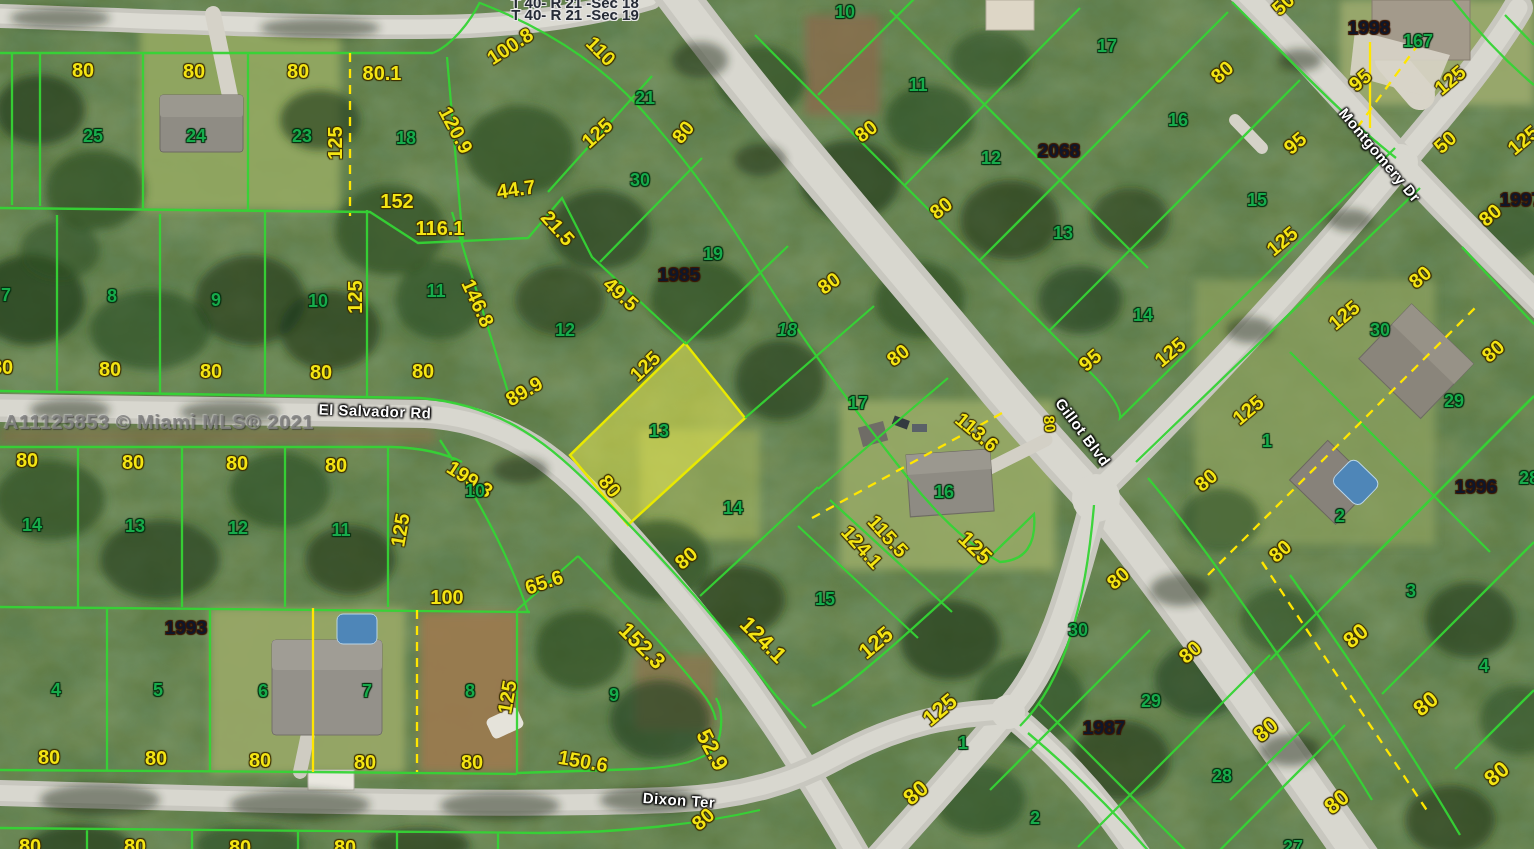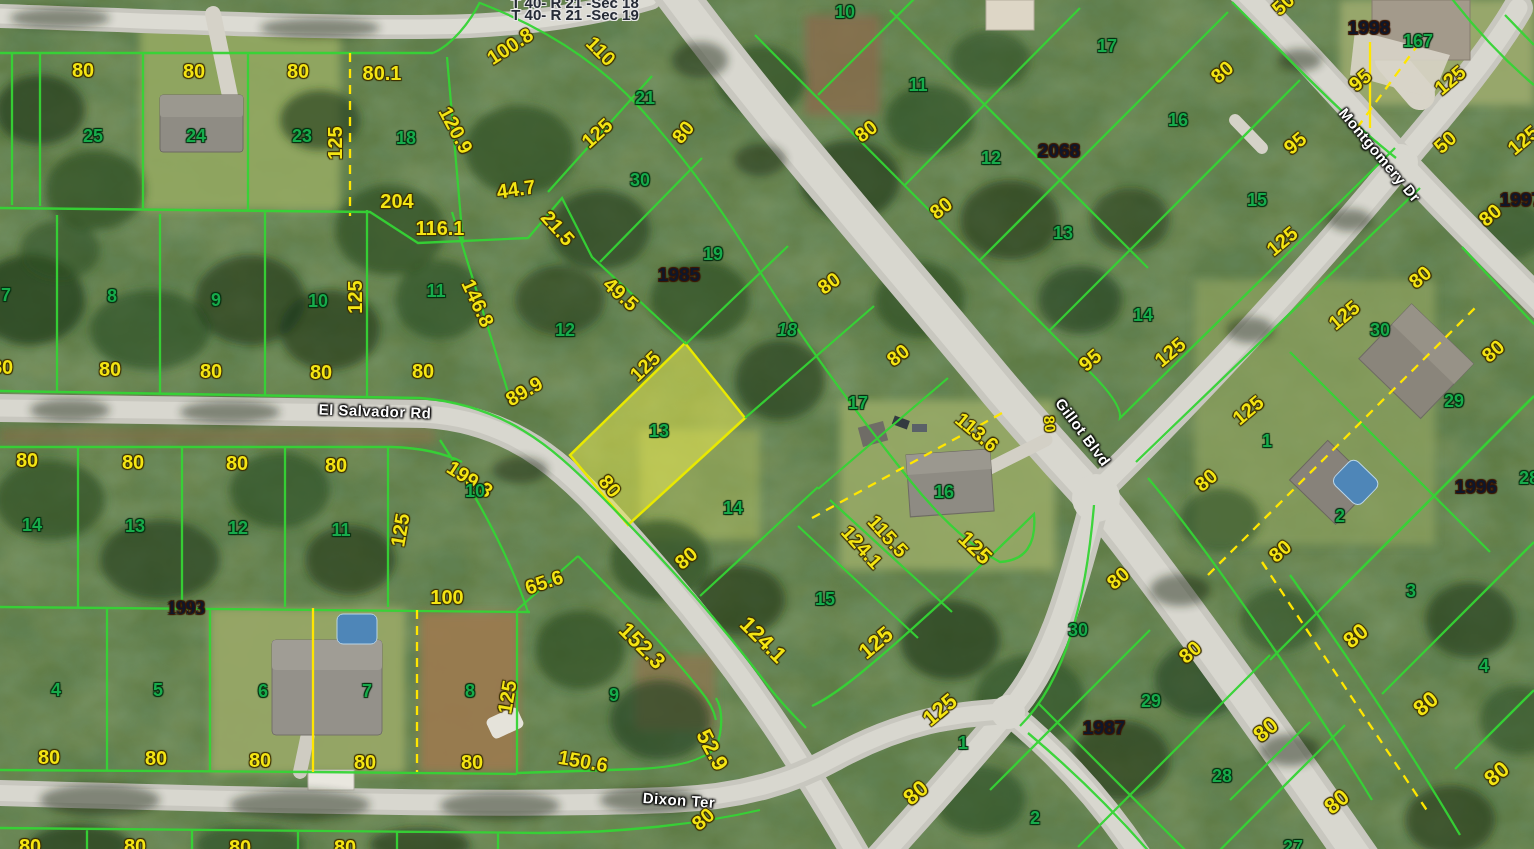--- a/index.html
+++ b/index.html
@@ -211,21 +211,21 @@
       <span class="lb y" style="left: 194px; top: 71px; transform: translate(-50%, -50%) rotate(0deg);">80</span>
       <span class="lb y" style="left: 298px; top: 71px; transform: translate(-50%, -50%) rotate(0deg);">80</span>
       <span class="lb y" style="left: 382px; top: 73px; transform: translate(-50%, -50%) rotate(0deg);">80.1</span>
       <span class="lb y" style="left: 510px; top: 46px; transform: translate(-50%, -50%) rotate(-33deg);">100.8</span>
       <span class="lb y" style="left: 601px; top: 51px; transform: translate(-50%, -50%) rotate(45deg);">110</span>
       <span class="lb y" style="left: 335px; top: 143px; transform: translate(-50%, -50%) rotate(-90deg);">125</span>
       <span class="lb y" style="left: 456px; top: 130px; transform: translate(-50%, -50%) rotate(62deg);">120.9</span>
       <span class="lb y" style="left: 597px; top: 133px; transform: translate(-50%, -50%) rotate(-42deg);">125</span>
       <span class="lb y" style="left: 683px; top: 132px; transform: translate(-50%, -50%) rotate(-50deg);">80</span>
       <span class="lb y" style="left: 516px; top: 189px; transform: translate(-50%, -50%) rotate(-8deg);">44.7</span>
-      <span class="lb y" style="left: 397px; top: 201px; transform: translate(-50%, -50%) rotate(0deg);">204</span>
+      <span class="lb y" style="left: 397px; top: 201px; transform: translate(-50%, -50%) rotate(0deg);">152</span>
       <span class="lb y" style="left: 440px; top: 228px; transform: translate(-50%, -50%) rotate(0deg);">116.1</span>
       <span class="lb y" style="left: 558px; top: 228px; transform: translate(-50%, -50%) rotate(48deg);">21.5</span>
       <span class="lb y" style="left: 621px; top: 294px; transform: translate(-50%, -50%) rotate(42deg);">49.5</span>
       <span class="lb y" style="left: 478px; top: 303px; transform: translate(-50%, -50%) rotate(65deg);">146.8</span>
       <span class="lb y" style="left: 645px; top: 366px; transform: translate(-50%, -50%) rotate(-44deg);">125</span>
       <span class="lb y" style="left: 524px; top: 391px; transform: translate(-50%, -50%) rotate(-30deg);">89.9</span>
       <span class="lb y" style="left: 423px; top: 371px; transform: translate(-50%, -50%) rotate(0deg);">80</span>
       <span class="lb y" style="left: 2px; top: 367px; transform: translate(-50%, -50%) rotate(0deg);">80</span>
       <span class="lb y" style="left: 110px; top: 369px; transform: translate(-50%, -50%) rotate(0deg);">80</span>
       <span class="lb y" style="left: 211px; top: 371px; transform: translate(-50%, -50%) rotate(0deg);">80</span>
@@ -343,16 +343,17 @@
       <span class="lb g" style="left: 1035px; top: 818px; transform: translate(-50%, -50%) rotate(0deg);">2</span>
       <span class="lb g" style="left: 1411px; top: 591px; transform: translate(-50%, -50%) rotate(0deg);">3</span>
       <span class="lb g" style="left: 1484px; top: 666px; transform: translate(-50%, -50%) rotate(0deg);">4</span>
       <span class="lb g" style="left: 1293px; top: 847px; transform: translate(-50%, -50%) rotate(0deg);">27</span>
       <span class="lb o" style="left: 679px; top: 274px; transform: translate(-50%, -50%) rotate(0deg);">1985</span>
       <span class="lb o" style="left: 1059px; top: 150px; transform: translate(-50%, -50%) rotate(0deg);">2068</span>
       <span class="lb o" style="left: 1369px; top: 27px; transform: translate(-50%, -50%) rotate(0deg);">1998</span>
       <span class="lb o" style="left: 1521px; top: 199px; transform: translate(-50%, -50%) rotate(0deg);">1997</span>
       <span class="lb o" style="left: 1476px; top: 486px; transform: translate(-50%, -50%) rotate(0deg);">1996</span>
       <span class="lb o" style="left: 1104px; top: 727px; transform: translate(-50%, -50%) rotate(0deg);">1987</span>
-      <span class="lb o" style="left: 186px; top: 607px; transform: translate(-50%, -50%) rotate(0deg); font-family: Liberation Serif, serif;">1993</span>
+      <span class="lb o" style="left: 186px; top: 627px; transform: translate(-50%, -50%) rotate(0deg);">1993</span>
     </div>
 
+  <span class="wm" style="left:4px;top:422px;transform:translateY(-50%)">A11125853 © Miami MLS® 2021</span>
 </div>
 
 </body></html>

